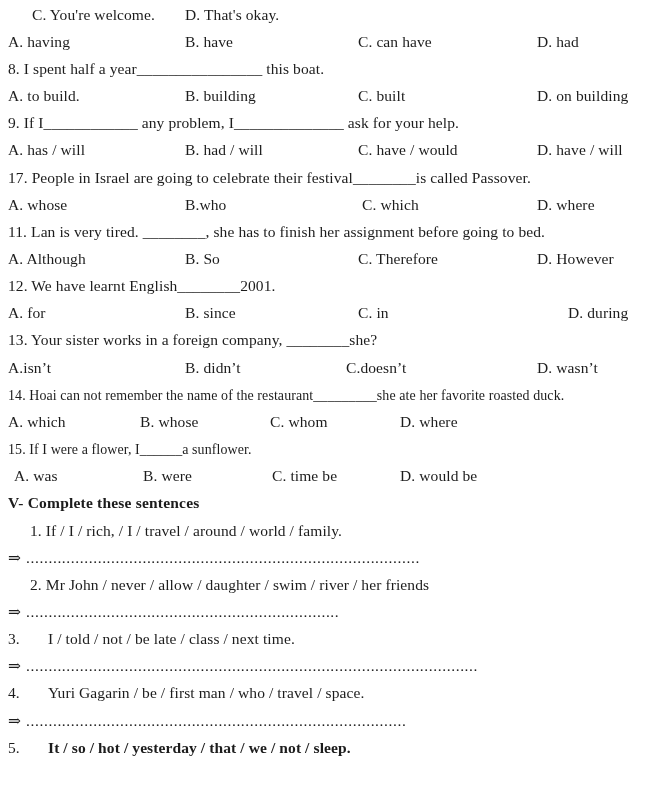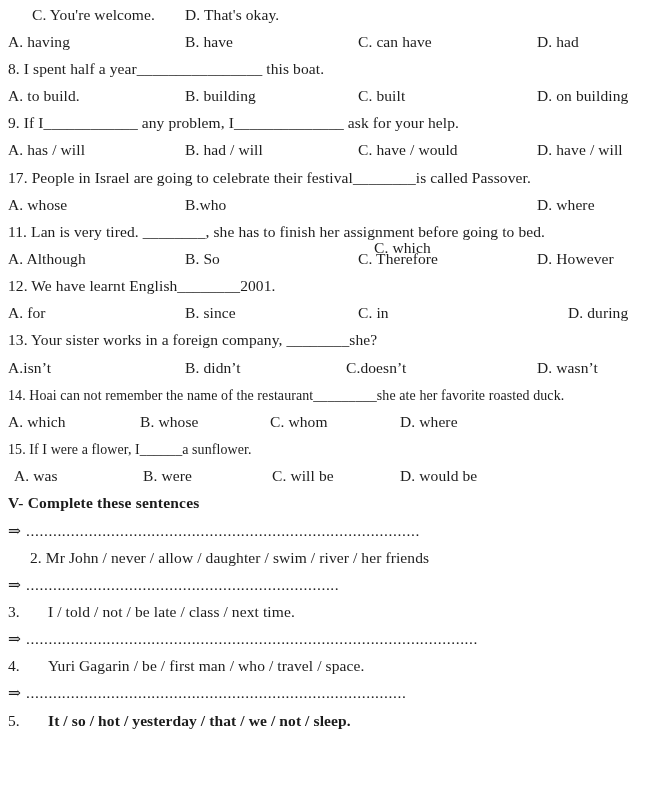--- a/index.html
+++ b/index.html
@@ -59,21 +59,21 @@
         <span class="cell" style="left: 185px;">B. had / will</span>
         <span class="cell" style="left: 358px; text-align: center;">C. have / would</span>
         <span class="cell" style="left: 537px;">D. have / will</span>
       </div>
       <div class="row">
         <span class="cell" style="left: 8px;">17. People in Israel are going to celebrate their festival________is called Passover.</span>
       </div>
       <div class="row">
         <span class="cell" style="left: 8px;">A. whose</span>
         <span class="cell" style="left: 185px;">B.who</span>
-        <span class="cell" style="left: 374px; margin-top: 43px;">C. which</span>
+        <span class="cell" style="left: 362px;">C. which</span>
         <span class="cell" style="left: 537px;">D. where</span>
       </div>
       <div class="row">
         <span class="cell" style="left: 8px;">11. Lan is very tired. ________, she has to finish her assignment before going to bed.</span>
       </div>
       <div class="row">
         <span class="cell" style="left: 8px;">A. Although</span>
         <span class="cell" style="left: 185px;">B. So</span>
         <span class="cell" style="left: 358px;">C. Therefore</span>
         <span class="cell" style="left: 537px;">D. However</span>
@@ -104,25 +104,28 @@
         <span class="cell" style="left: 140px;">B. whose</span>
         <span class="cell" style="left: 270px;">C. whom</span>
         <span class="cell" style="left: 400px;">D. where</span>
       </div>
       <div class="row">
         <span class="cell condensed" style="left: 8px;">15. If I were a flower, I______a sunflower.</span>
       </div>
       <div class="row">
         <span class="cell" style="left: 14px;">A. was</span>
         <span class="cell" style="left: 143px;">B. were</span>
-        <span class="cell" style="left: 272px;">C. will be</span>
+        <span class="cell" style="left: 272px;">C. time be</span>
         <span class="cell" style="left: 400px;">D. would be</span>
       </div>
       <div class="row bold">
         <span class="cell" style="left: 8px;">V- Complete these sentences</span>
+      </div>
+      <div class="row">
+        <span class="cell" style="left: 30px;">1. If / I / rich, / I / travel / around / world / family.</span>
       </div>
       <div class="row">
         <span class="cell dots" style="left: 8px;">⇒ ........................................................................................</span>
       </div>
       <div class="row">
         <span class="cell" style="left: 30px;">2. Mr John / never / allow / daughter / swim / river / her friends</span>
       </div>
       <div class="row">
         <span class="cell dots" style="left: 8px;">⇒ ......................................................................</span>
       </div>

